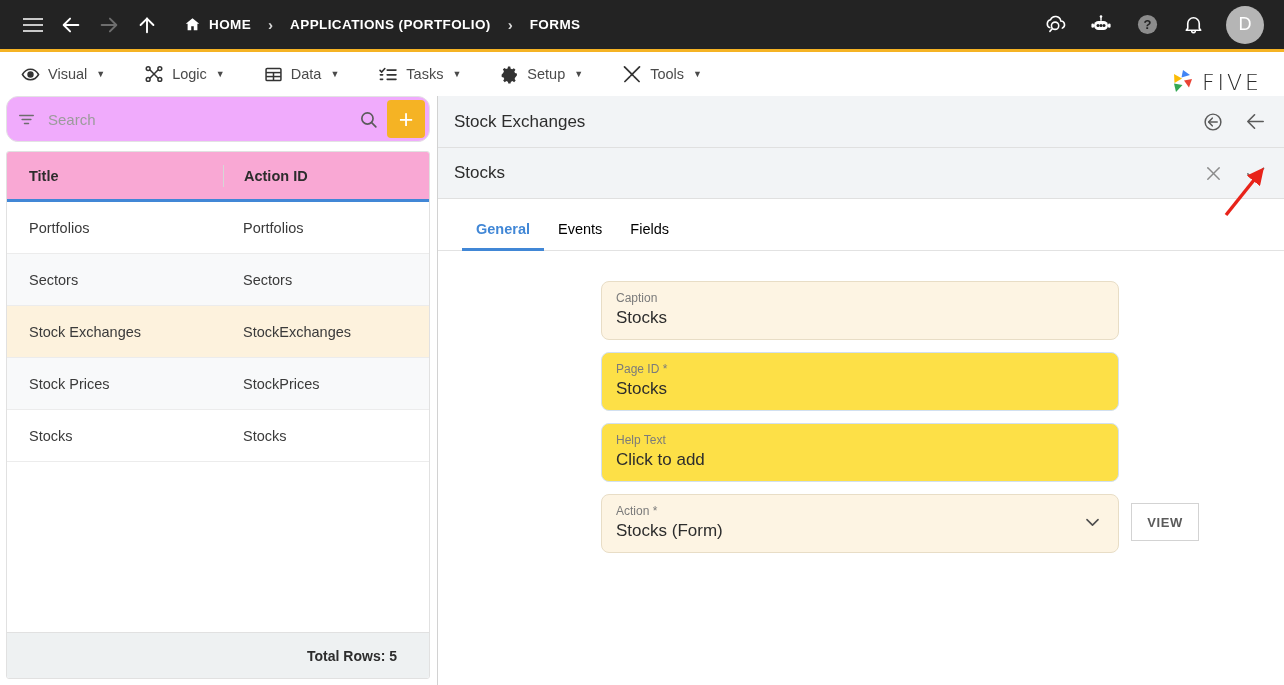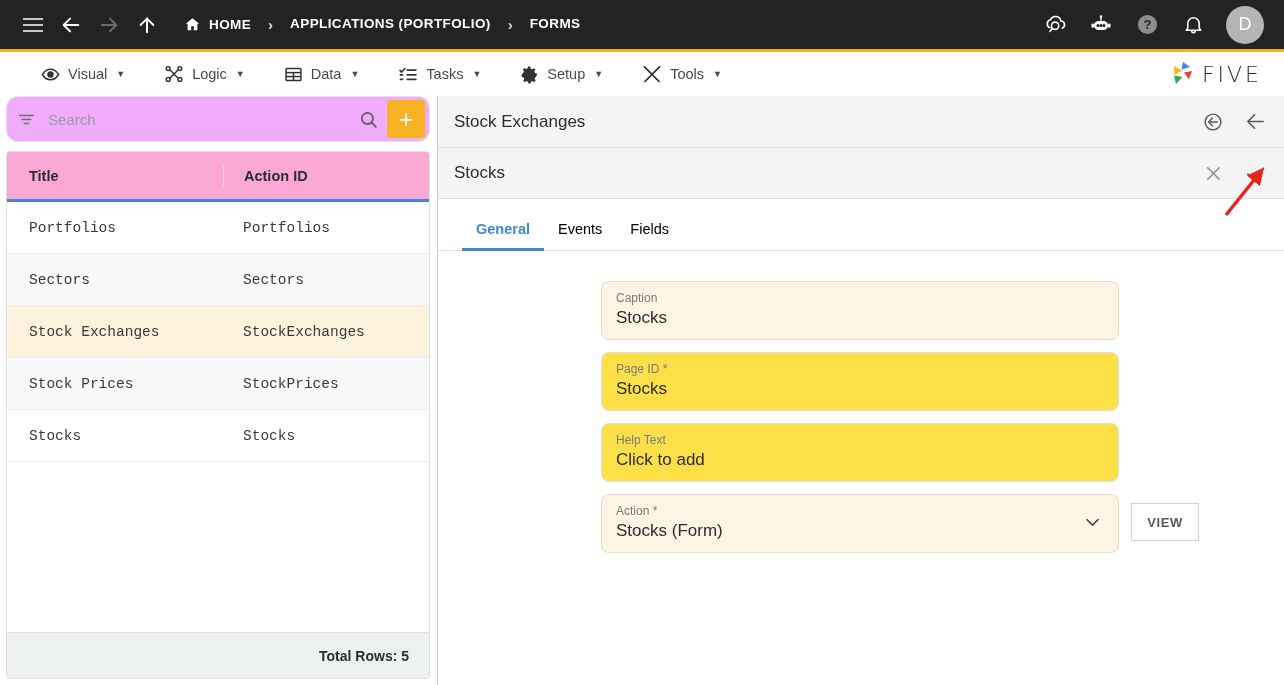--- a/index.html
+++ b/index.html
@@ -23,21 +23,21 @@
   .nav-btn {
     width: 38px; height: 52px;
     display: flex; align-items: center; justify-content: center;
     color: #ffffff;
   }
   .nav-btn.dim { color: #6e6e6e; }
   .nav-btn:first-child { margin-left: 14px; }
   .hamburger { display: flex; flex-direction: column; gap: 4px; }
   .hamburger i { display: block; width: 20px; height: 2px; background: #c9c9c9; }
 
-  .crumbs { display: flex; align-items: flex-start; margin-left: 18px; }
+  .crumbs { display: flex; align-items: center; margin-left: 18px; }
   .crumb {
     color: #ffffff; font-size: 13.5px; font-weight: bold;
     letter-spacing: .4px; white-space: nowrap;
     display: flex; align-items: center; gap: 8px;
   }
   .crumb-sep { color: #d8d8d8; font-size: 15px; font-weight: bold; margin: 0 17px; }
 
   .topbar-right {
     margin-left: auto; display: flex; align-items: center;
     gap: 4px; padding-right: 18px;
@@ -52,21 +52,21 @@
     background: #b5b5b5; color: #ffffff;
     font-size: 18px; display: flex; align-items: center; justify-content: center;
     margin-left: 8px; margin-right: 2px;
   }
 
   
   .menubar {
     position: absolute; top: 52px; left: 0;
     width: 1284px; height: 44px;
     background: #ffffff;
-    display: flex; align-items: center; padding-left: 20px;
+    display: flex; align-items: flex-end;
   }
   .menu-item {
     display: flex; align-items: center; gap: 8px;
     color: #4a4a4a; font-size: 14.5px;
     padding: 0 9px; height: 44px;
   }
   .menu-item:first-child { margin-left: 12px; }
   .menu-item + .menu-item { margin-left: 21px; }
   .caret { font-size: 9px; color: #4a4a4a; margin-left: 1px; }
 
@@ -114,32 +114,31 @@
     display: flex; align-items: center;
     border-bottom: 3px solid #4187d6;
     font-size: 14.5px; font-weight: bold; color: #2d2d2d;
   }
   .grid-head .c1 { width: 216px; padding-left: 22px; }
   .grid-head .c2 { flex: 1; padding-left: 20px; border-left: 1px solid #d6d6d6; height: 22px; display: flex; align-items: center; }
   .grow {
     height: 52px; display: flex; align-items: center;
     font-size: 14.5px; color: #3a3a3a;
     border-bottom: 1px solid #ececec;
-    font-family: Liberation Mono, monospace;
   }
   .grow.alt { background: #f8f9fa; }
   .grow.sel { background: #fdf2dd; }
   .grow .c1 { width: 216px; padding-left: 22px; }
   .grow .c2 { flex: 1; padding-left: 20px; }
   .grid-filler { flex: 1; background: #ffffff; }
   .grid-foot {
     height: 46px; background: #eef1f2;
     border-top: 1px solid #e1e1e1;
     display: flex; align-items: center; justify-content: flex-end;
-    padding-right: 20px;
+    padding-right: 32px;
     font-size: 14px; font-weight: bold; color: #2d2d2d;
   }
 
   
   .rightpanel {
     position: absolute; top: 96px; left: 437px;
     width: 847px; height: 589px;
     background: #ffffff;
     border-left: 1px solid #d2d2d2;
     display: flex; flex-direction: column;

